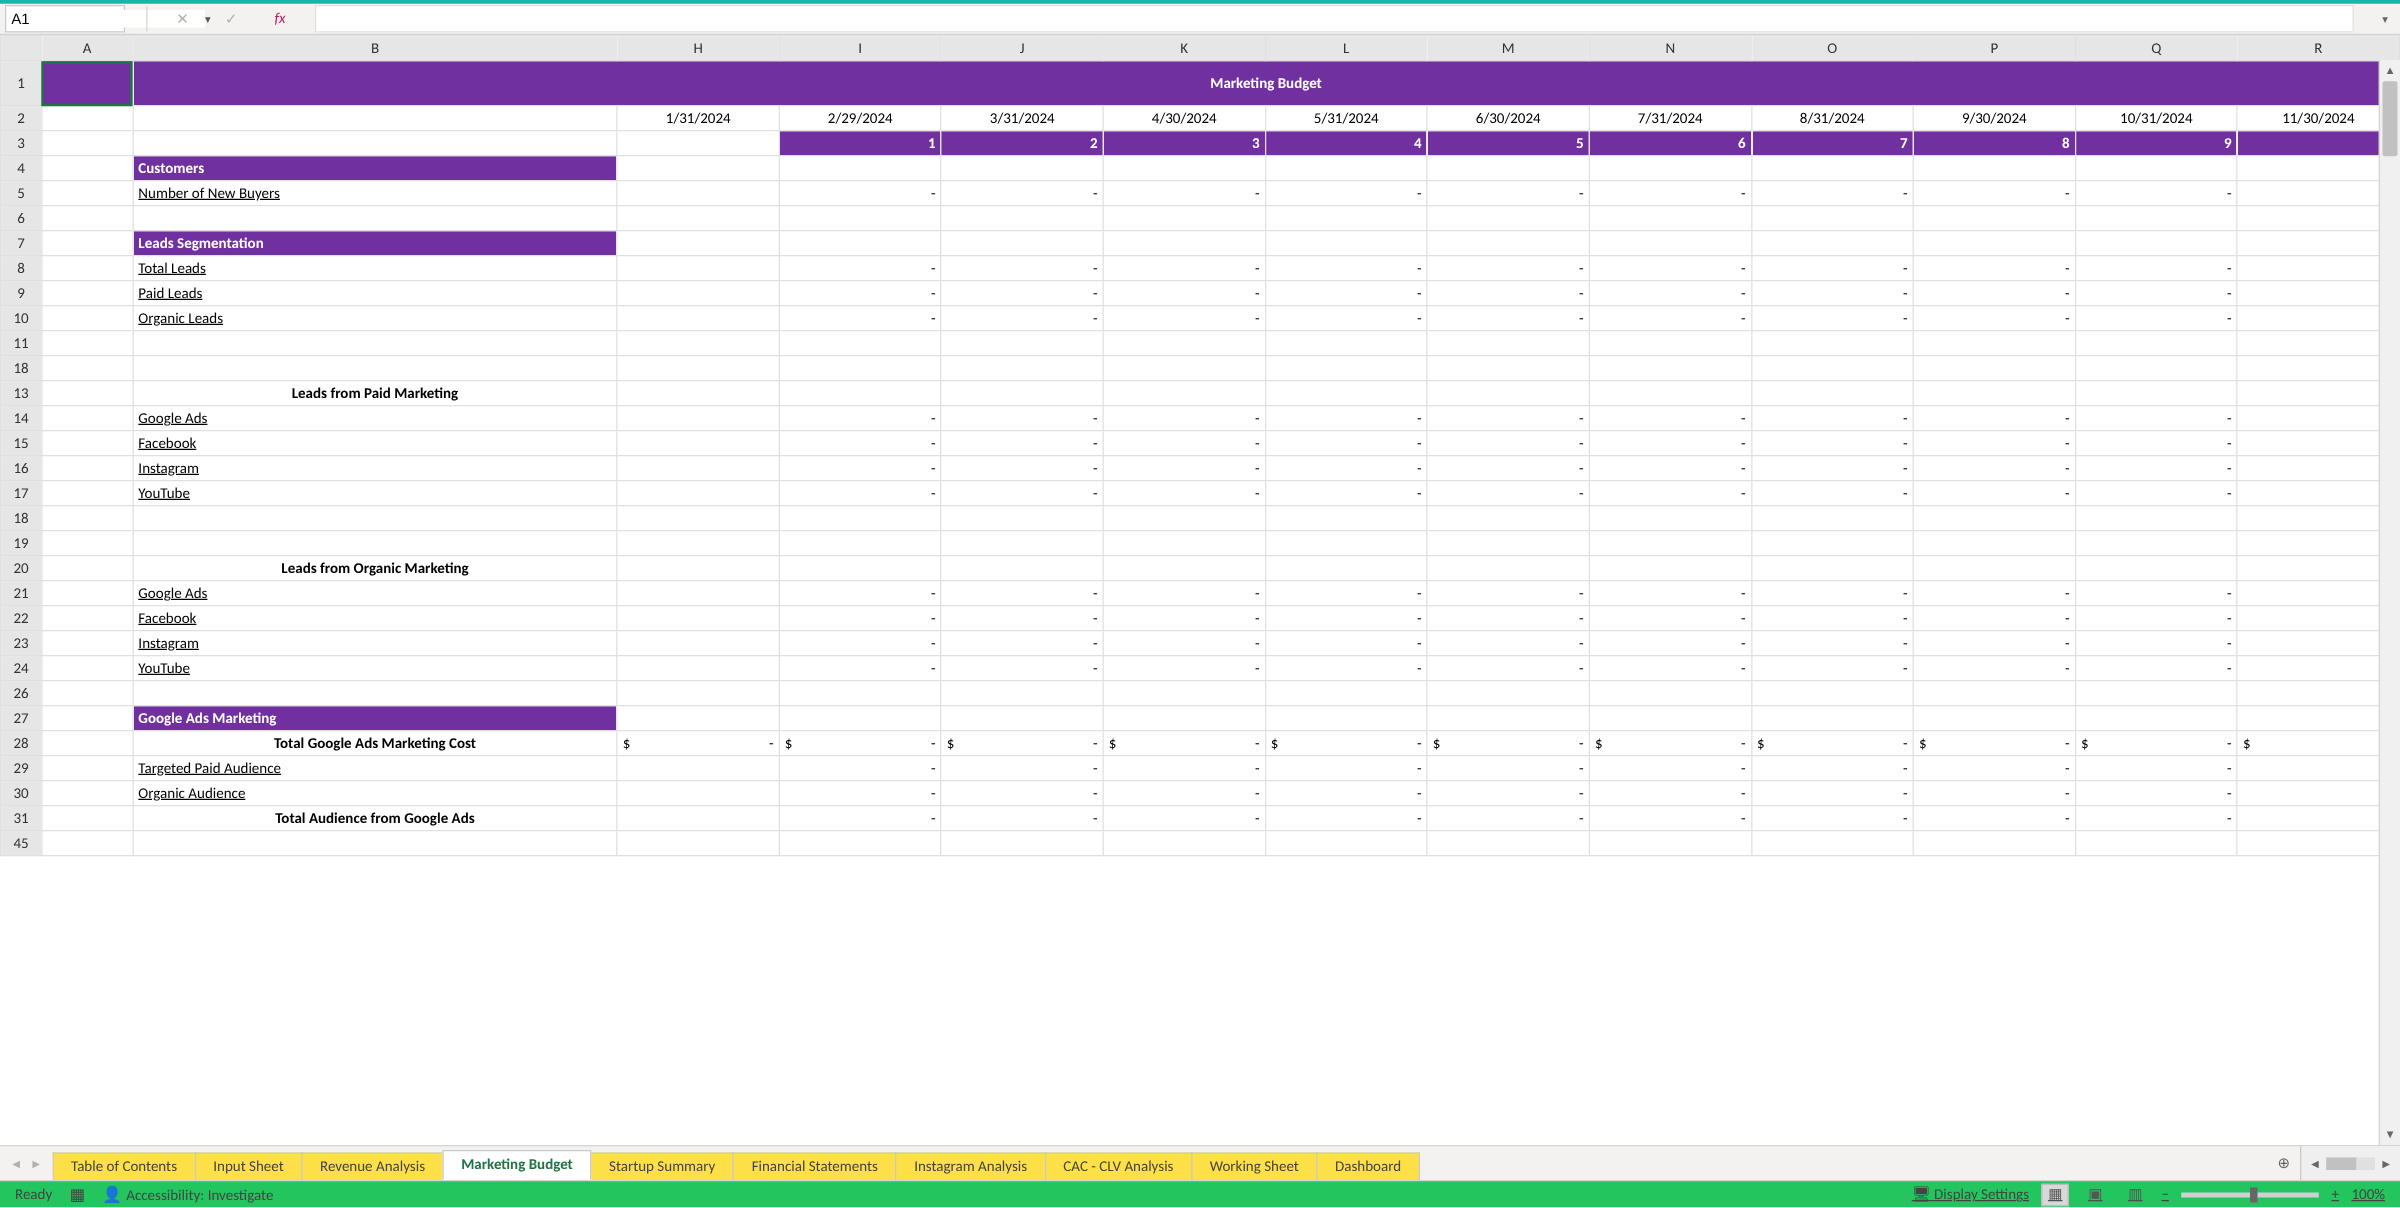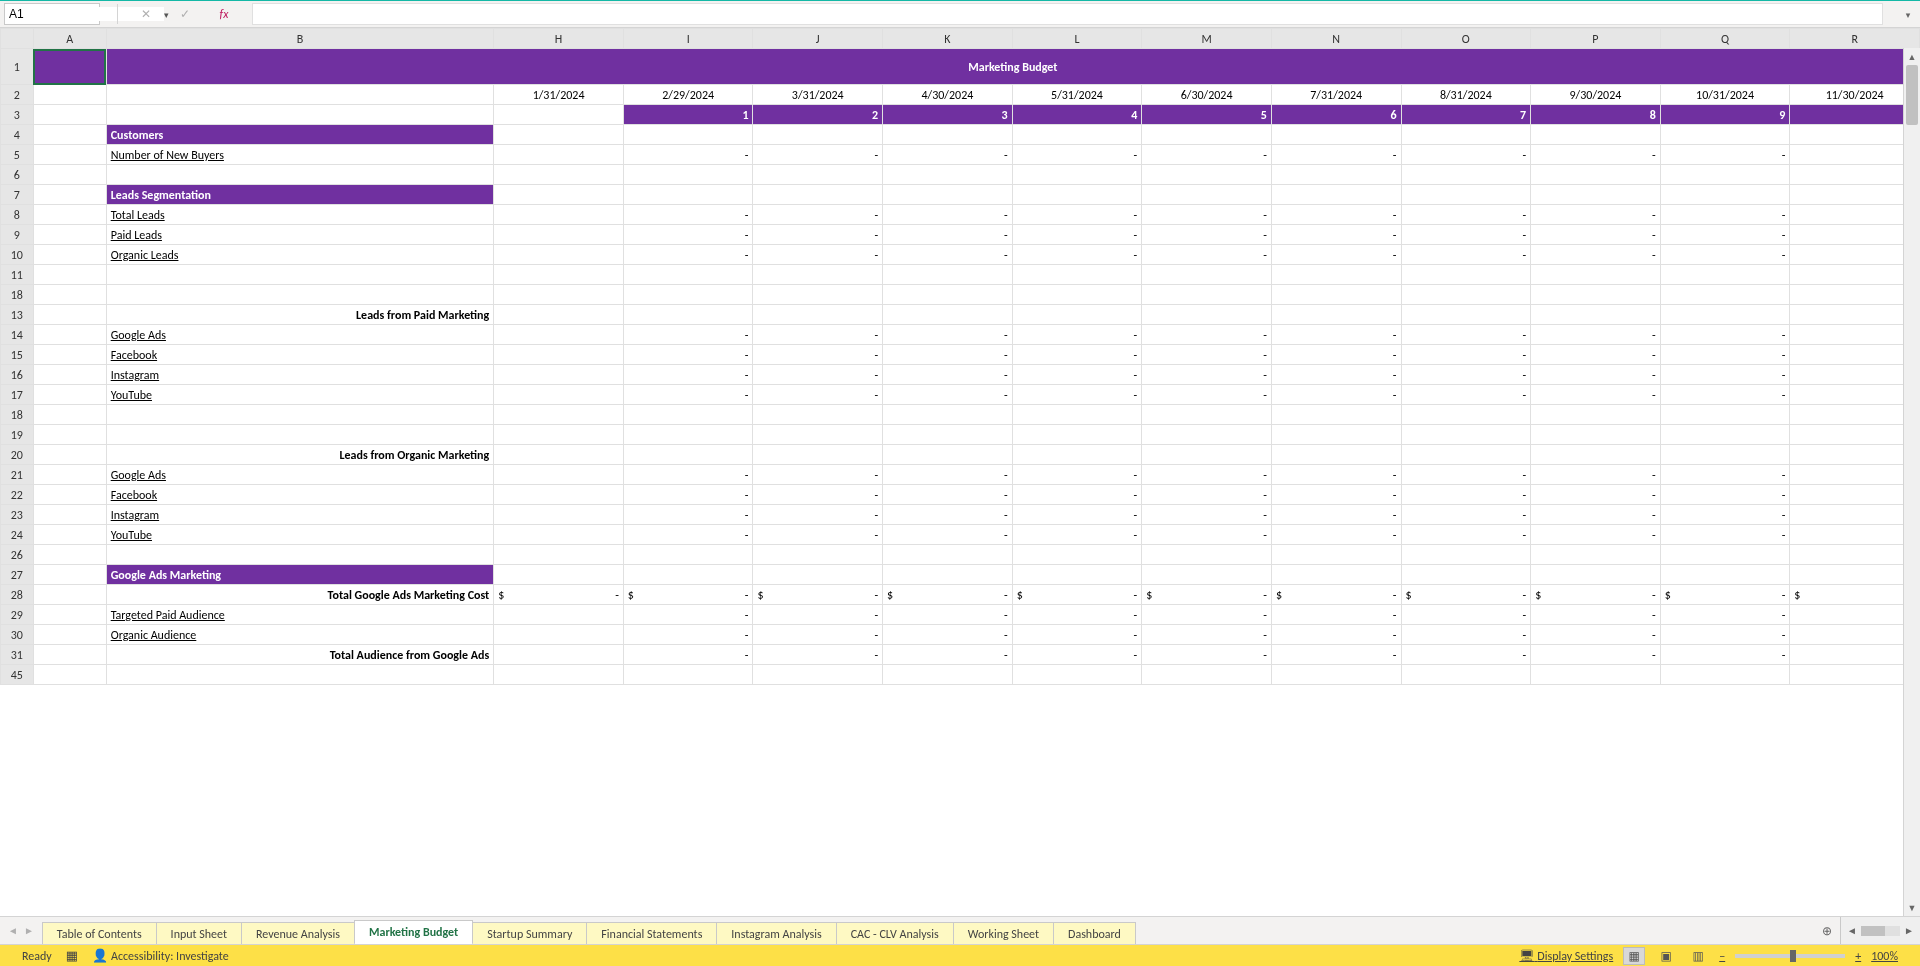--- a/index.html
+++ b/index.html
@@ -9,21 +9,21 @@
   background: #ffffff;
   overflow: hidden;
   width: 1920px;
   height: 966px;
 }
 
 
 .formula-row {
   height: 28px;
   background: #f3f2f1;
-  border-top: 1px solid #14b8a6;
+  border-top: 3px solid #14b8a6;
   border-bottom: 1px solid #d4d4d4;
   display: flex;
   align-items: center;
   gap: 17px;
   padding: 2px 4px;
 }
 .name-box {
   width: 96px;
   height: 22px;
   background: #fff;
@@ -120,21 +120,21 @@
   text-align: left;
 }
 .monthhdr {
   background: #7030a0;
   color: #fff;
   font-weight: bold;
   text-align: right;
 }
 .datecell { text-align: center; }
 .label { text-align: left; text-decoration: underline; }
-.boldlabel { text-align: right; font-weight: bold; }
+.boldlabel { text-align: center; font-weight: bold; }
 .val { text-align: right; }
 .dollar-split { display: flex; justify-content: space-between; }
 .dollar-split .sym { text-align: left; }
 .dollar-split .amt { text-align: right; }
 .thin-top-border td { border-top: 1px solid #7a7a7a; }
 .row-tall td, .row-tall th { height: 36px; }
 
 
 .vscroll {
   position: absolute;
@@ -158,21 +158,21 @@
 .tabnav {
   display: flex; align-items: center; gap: 6px;
   padding: 0 8px; color: #b0b0b0;
 }
 .tabnav span { font-size: 10px; }
 .tabs { display: flex; align-items: flex-end; flex: 1; overflow: hidden; }
 .tab {
   padding: 4px 14px;
   border: 1px solid #c9c9c9;
   border-bottom: none;
-  background: #fef9c3;
+  background: #fde047;
   color: #444;
   font-size: 12px;
   margin-right: -1px;
   position: relative;
   top: 1px;
 }
 .tab.active {
   background: #fff;
   color: #217346;
   font-weight: 600;
@@ -191,27 +191,27 @@
   background: #efefef;
   border-left: 1px solid #c9c9c9;
 }
 .hscroll .arrow { color:#666; font-size:10px; padding:0 2px;}
 .hscroll .track { flex:1; height:10px; background:#e0e0e0; margin:0 2px; position:relative;}
 .hscroll .thumb { position:absolute; left:0; width:24px; top:0; bottom:0; background:#c1c1c1;}
 
 
 .statusbar {
   height: 22px;
-  background: #fde047;
+  background: #22c55e;
   border-top: 1px solid #d4d4d4;
   display: flex;
   align-items: center;
   font-size: 12px;
   color: #444;
-  padding: 0 22px;
+  padding: 0 12px;
 }
 .statusbar .left { display:flex; align-items:center; gap:14px; }
 .statusbar .spacer { flex: 1; }
 .statusbar .right { display:flex; align-items:center; gap:10px;text-decoration:underline; }
 .viewbtn {
   width: 22px; height: 18px; border: 1px solid transparent; display:inline-flex; align-items:center; justify-content:center; color:#555;
 }
 .viewbtn.active { background:#d8d8d8; border-color:#bcbcbc; }
 .zoomtrack {
   width: 110px; height: 4px; background: #d0d0d0; position: relative;

